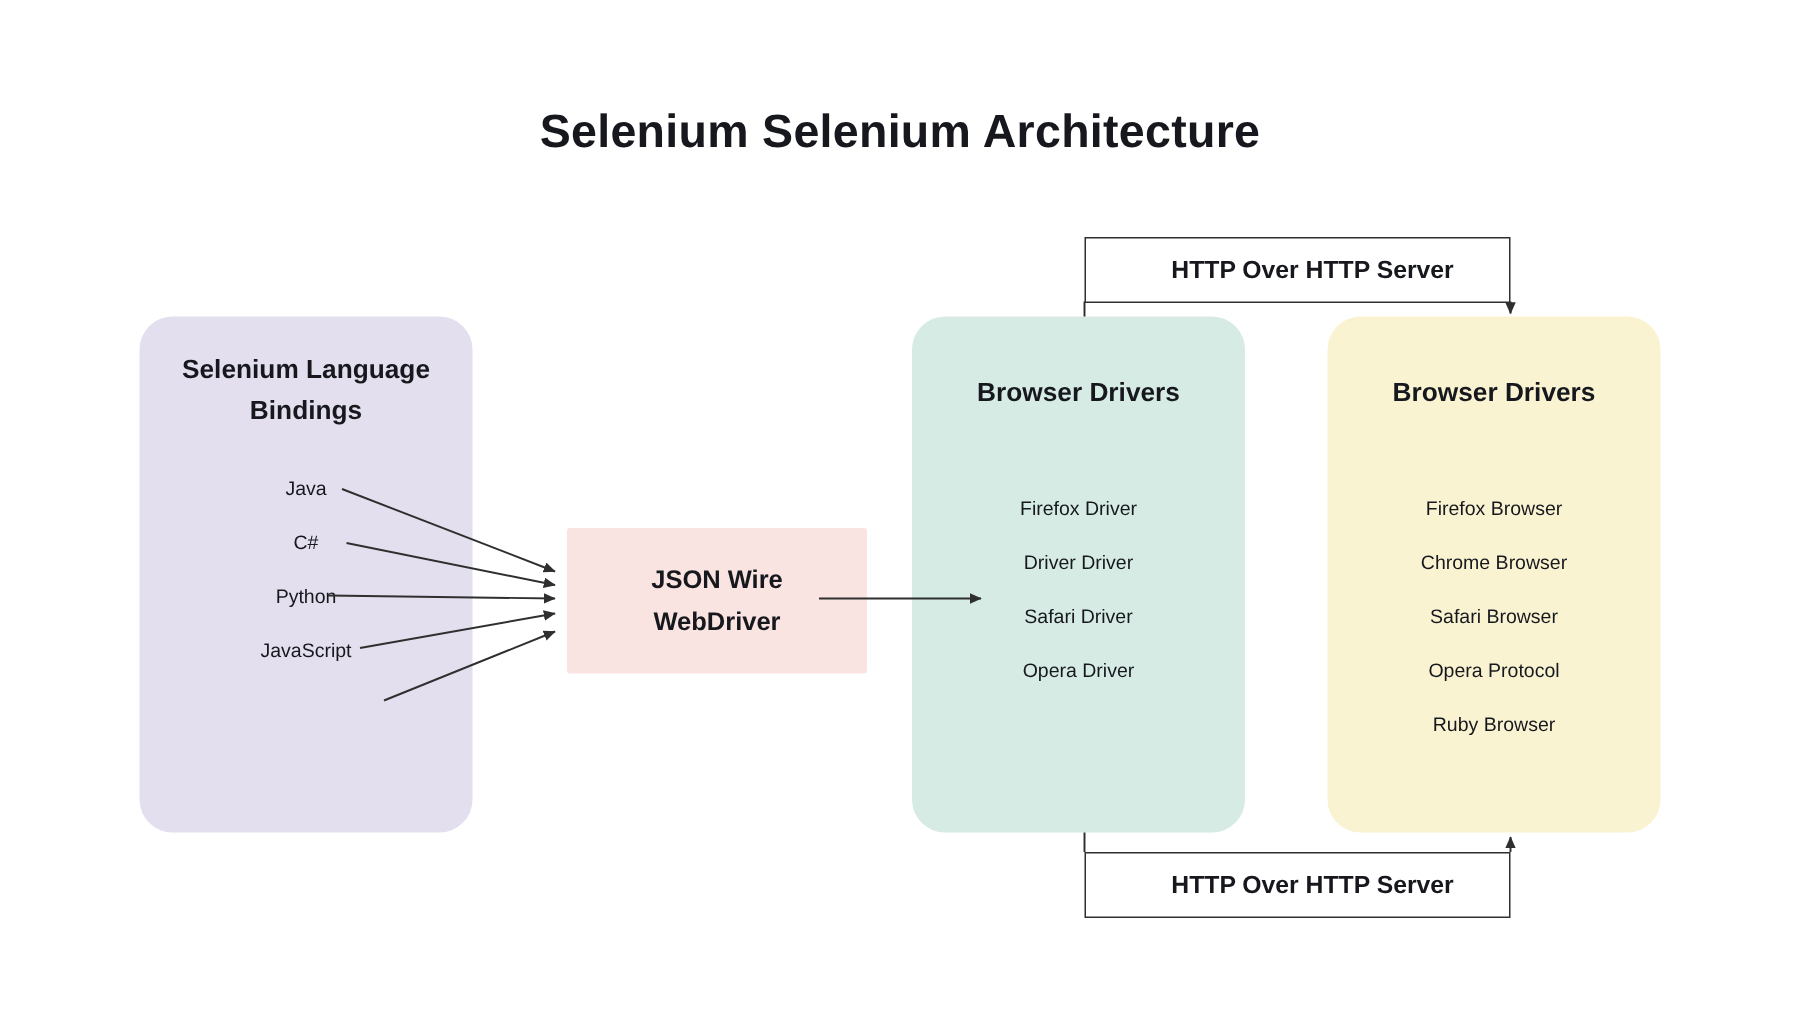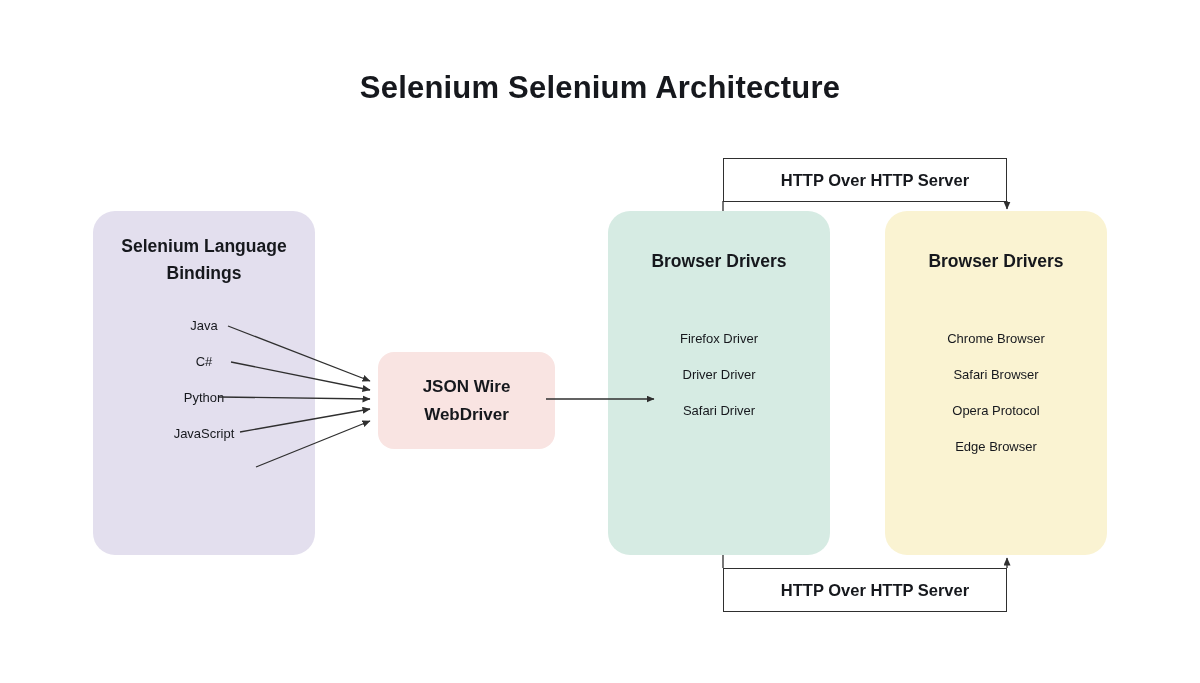--- a/index.html
+++ b/index.html
@@ -27,22 +27,22 @@
   .drivers-box{left:608px;top:211px;width:222px;height:344px;background:var(--drivers-bg);}
   .browsers-box{left:885px;top:211px;width:222px;height:344px;background:var(--browsers-bg);}
   .drivers-box .heading,.browsers-box .heading{line-height:22px;margin-top:39px;}
 
   .items{list-style:none;margin:4px;padding:0;text-align:center;font-size:13px;}
   .items li{line-height:36px;}
   .bindings-box .items{margin-top:21px;}
   .drivers-box .items,.browsers-box .items{margin-top:49px;}
 
   .protocol-box{
-    left:378px;top:352px;width:177px;height:97px;background:var(--protocol-bg);
-    border-radius:16px;display:flex;flex-direction:column;justify-content:center;
+    left:378px;top:352px;width:200px;height:97px;background:var(--protocol-bg);
+    border-radius:2px;display:flex;flex-direction:column;justify-content:center;
     text-align:center;font-weight:700;font-size:17px;line-height:28px;
   }
 
   .connector-label{
     position:absolute;left:723px;width:284px;height:44px;z-index:2;
     border:1.5px solid var(--line);background:#ffffff;box-sizing:border-box;
     display:flex;align-items:center;justify-content:center;
     font-weight:700;font-size:16.5px;padding-left:20px;
   }
   .connector-label.top{top:158px;}
@@ -72,30 +72,32 @@
     <span>JSON Wire</span>
     <span>WebDriver</span>
   </div>
 
   <div class="box drivers-box">
     <div class="heading">Browser Drivers</div>
     <ul class="items">
       <li>Firefox Driver</li>
       <li>Driver Driver</li>
       <li>Safari Driver</li>
+      <li>Opera Driver</li>
     </ul>
   </div>
 
   <div class="box browsers-box">
     <div class="heading">Browser Drivers</div>
     <ul class="items">
+      <li>Firefox Browser</li>
       <li>Chrome Browser</li>
       <li>Safari Browser</li>
       <li>Opera Protocol</li>
-      <li>Edge Browser</li>
+      <li>Ruby Browser</li>
     </ul>
   </div>
 
   <div class="connector-label top">HTTP Over HTTP Server</div>
   <div class="connector-label bottom">HTTP Over HTTP Server</div>
 
   <svg class="arrows" viewBox="0 0 1200 683" xmlns="http://www.w3.org/2000/svg">
     <defs>
       <marker id="arrow" markerWidth="9" markerHeight="8" refX="7.5" refY="3.5" orient="auto" markerUnits="userSpaceOnUse">
         <path d="M0,0 L8,3.5 L0,7 Z" fill="#2f2f2f"></path>

